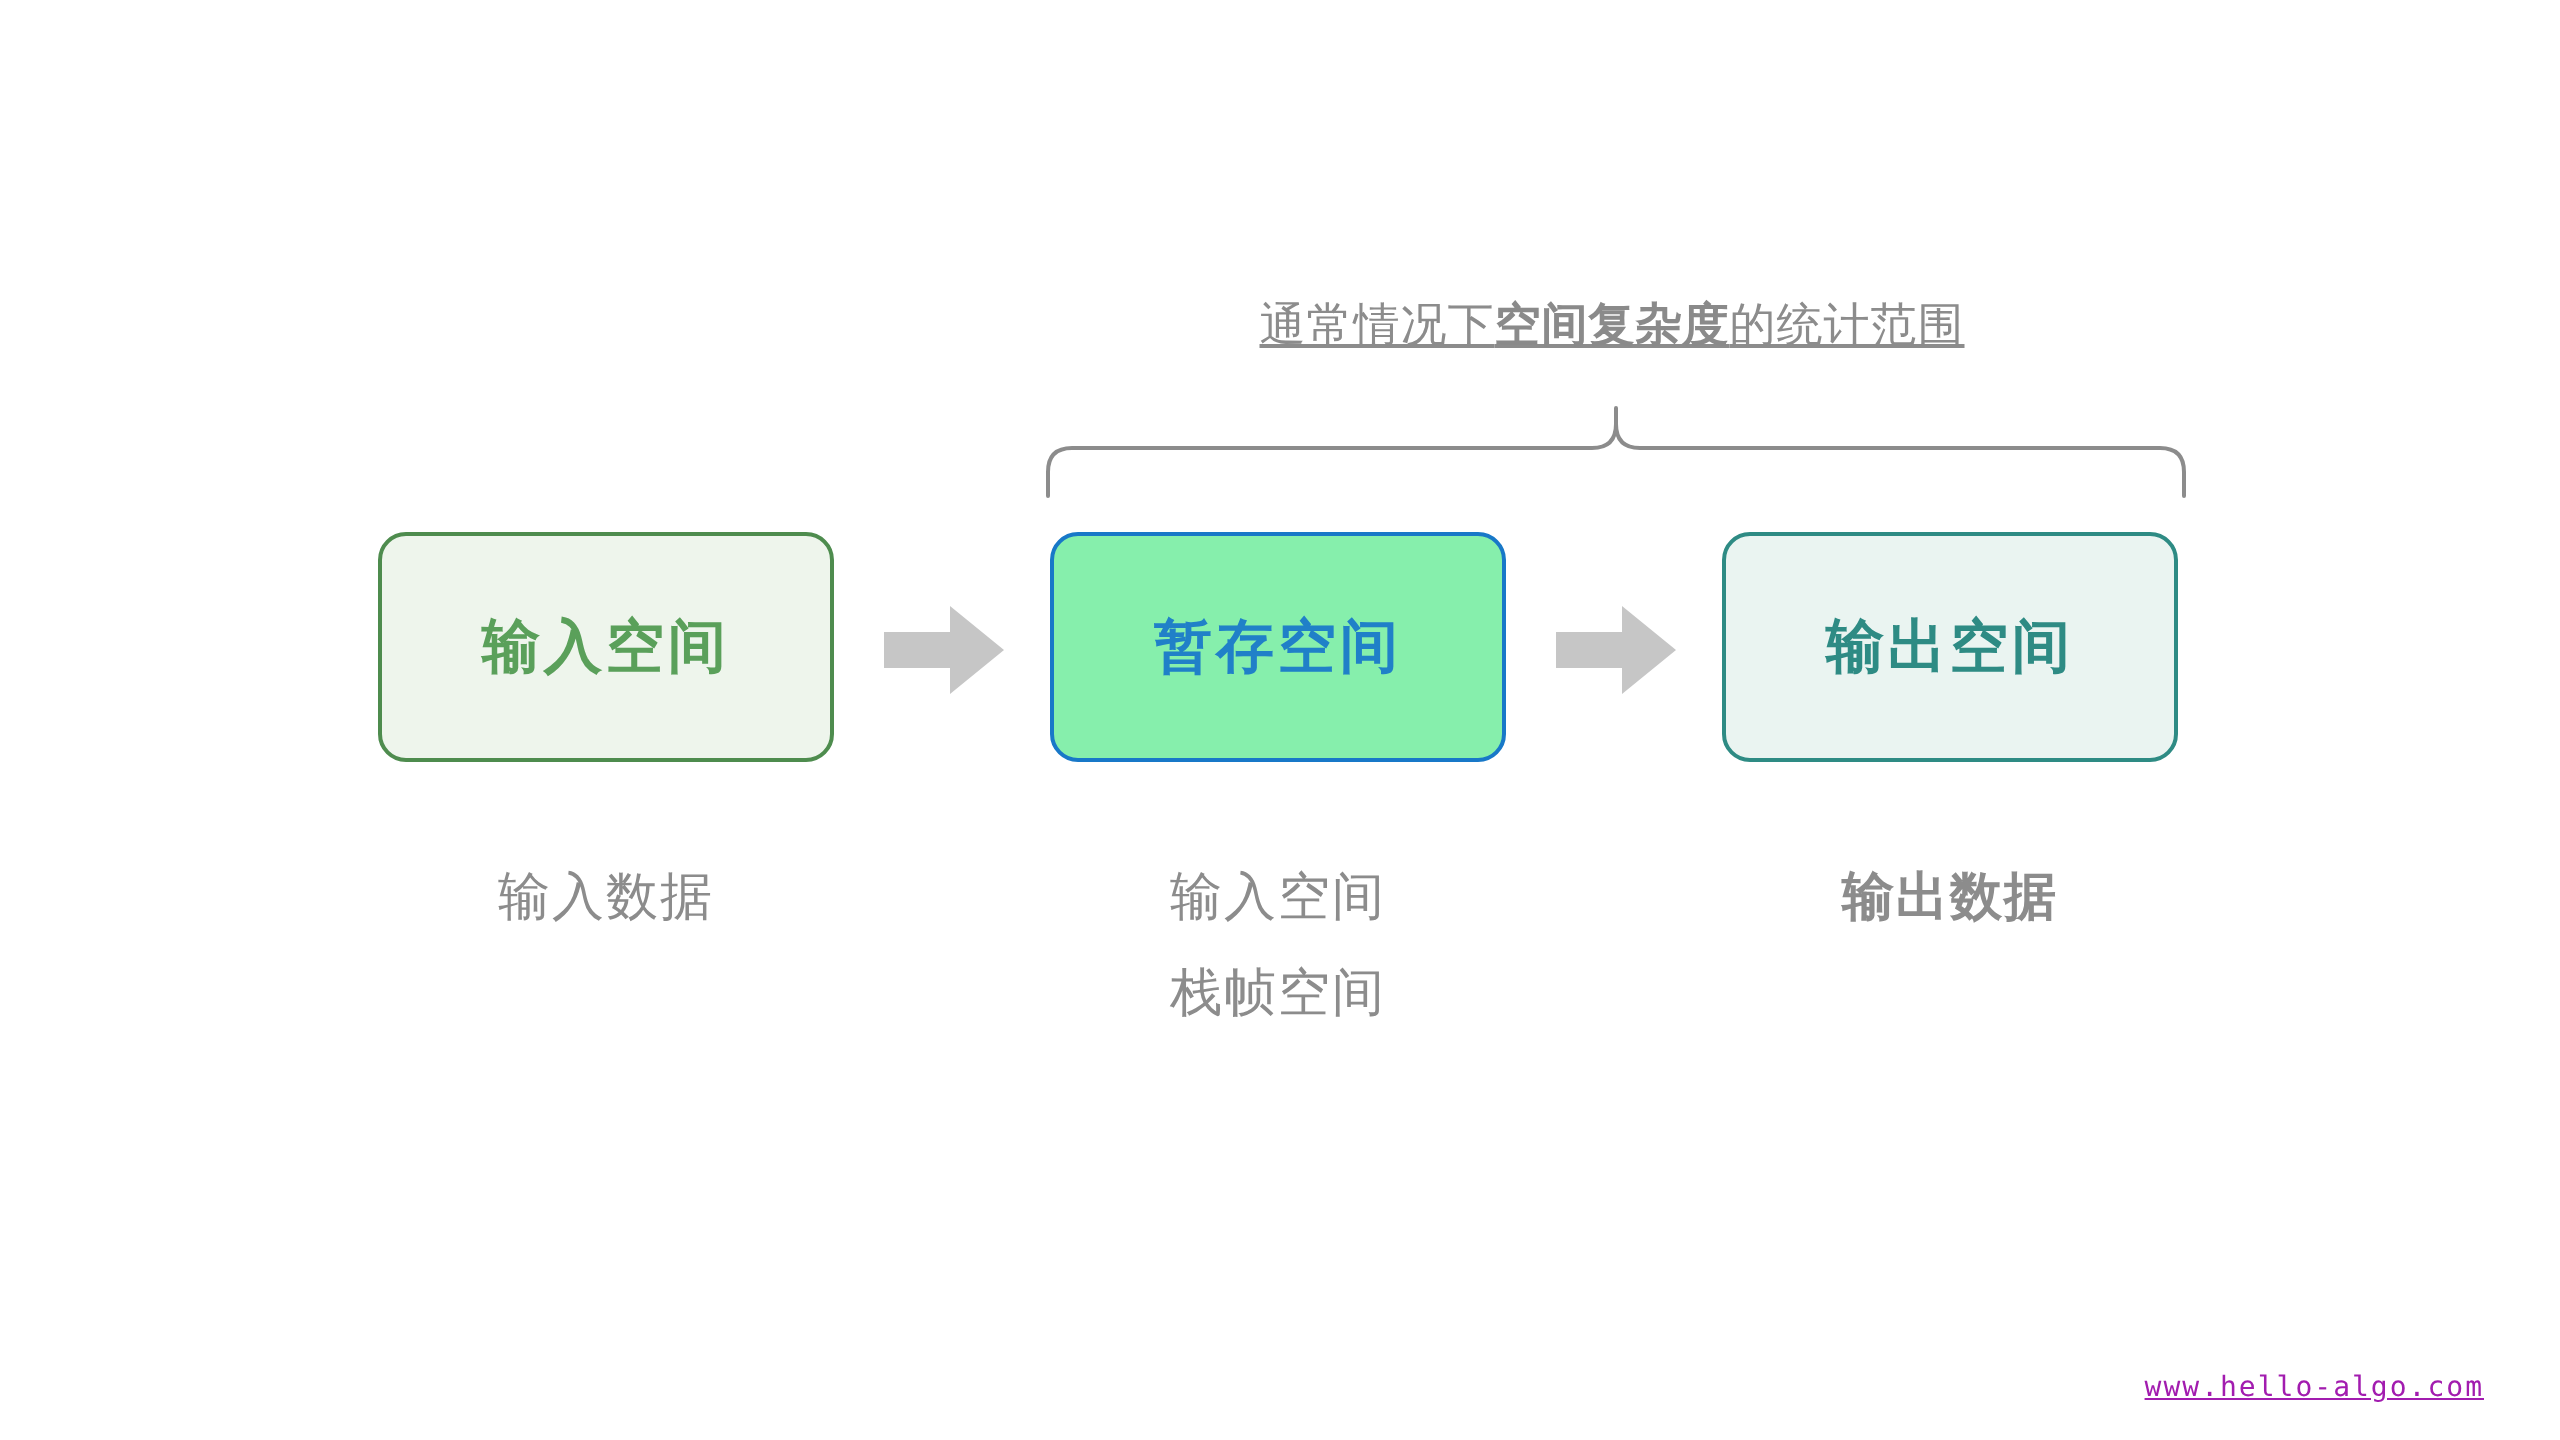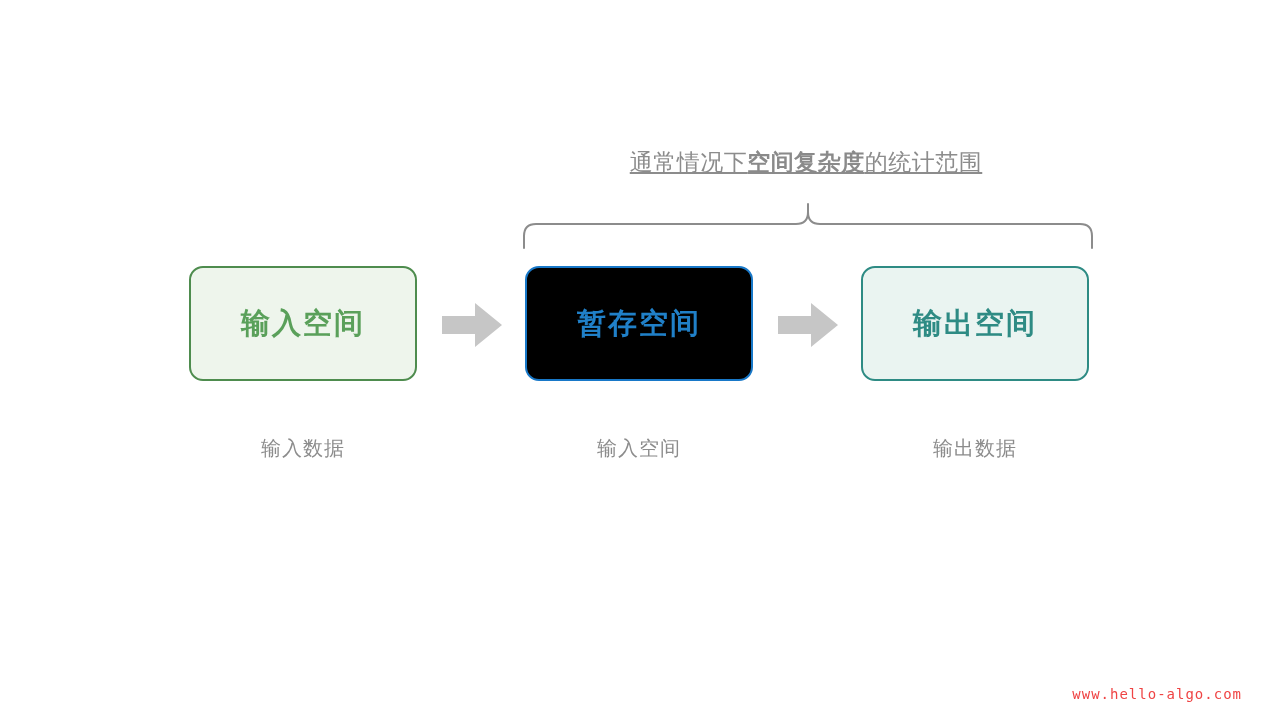--- a/index.html
+++ b/index.html
@@ -82,39 +82,40 @@
   }
   .arrow-1 { left: 442px; }
   .arrow-2 { left: 778px; }
 
   
   .caption-col {
     position: absolute;
     top: 424px;
     width: 228px;
     text-align: center;
-    font-size: 20px;
+    font-size: 26px;
     line-height: 48px;
     color: #8c8c8c;
     letter-spacing: 1px;
   }
   .caption-col .line { display: block; white-space: nowrap; }
   .col-input  { left: 189px; }
   .col-temp   { left: 525px; }
-  .col-output { left: 861px; }
+  .col-output { left: 861px; font-weight: bold; }
 
   
   .watermark {
     position: absolute;
     right: 38px;
     bottom: 18px;
     font-family: "DejaVu Sans Mono", "Liberation Mono", monospace;
     font-size: 14px;
     letter-spacing: 1px;
-    color: #ef4444;
+    color: #a21caf;
+    text-decoration: underline;
   }
 </style>
 </head>
 <body>
 
 <div id="canvas">
 
   <div class="scope-caption">
     <span class="scope-caption-inner">
       <span>通常情况下</span><span class="em">空间复杂度</span><span>的统计范围</span>
@@ -132,21 +133,21 @@
              Q 293 26 305 26
              L 565 26
              Q 577 26 577 38
              L 577 50" fill="none" stroke="#8c8c8c" stroke-width="2" stroke-linecap="round" stroke-linejoin="round"></path>
   </svg>
 
   <div class="box box-input" style="border-color:#4e8c4e;background:#eef5ec;color:#5aa05a;text-align:center;">
     <span>输入空间</span>
   </div>
 
-  <div class="box box-temp" style="border-color:#1878c8;background:#000000;color:#2080c8;">
+  <div class="box box-temp" style="border-color:#1878c8;background:#86efac;color:#2080c8;">
     <span>暂存空间</span>
   </div>
 
   <div class="box box-output" style="border-color:#2e8b84;background:#eaf4f1;color:#2e8b84;">
     <span>输出空间</span>
   </div>
 
   <svg class="arrow arrow-1" viewBox="0 0 60 44" xmlns="http://www.w3.org/2000/svg">
     <path d="M 0 13 L 33 13 L 33 0 L 60 22 L 33 44 L 33 31 L 0 31 Z" fill="#c6c6c6"></path>
   </svg>
@@ -154,20 +155,21 @@
   <svg class="arrow arrow-2" viewBox="0 0 60 44" xmlns="http://www.w3.org/2000/svg">
     <path d="M 0 13 L 33 13 L 33 0 L 60 22 L 33 44 L 33 31 L 0 31 Z" fill="#c6c6c6"></path>
   </svg>
 
   <div class="caption-col col-input">
     <span class="line">输入数据</span>
   </div>
 
   <div class="caption-col col-temp">
     <span class="line">输入空间</span>
+    <span class="line">栈帧空间</span>
   </div>
 
   <div class="caption-col col-output">
     <span class="line">输出数据</span>
   </div>
 
   <div class="watermark">www.hello-algo.com</div>
 
 </div>
 

